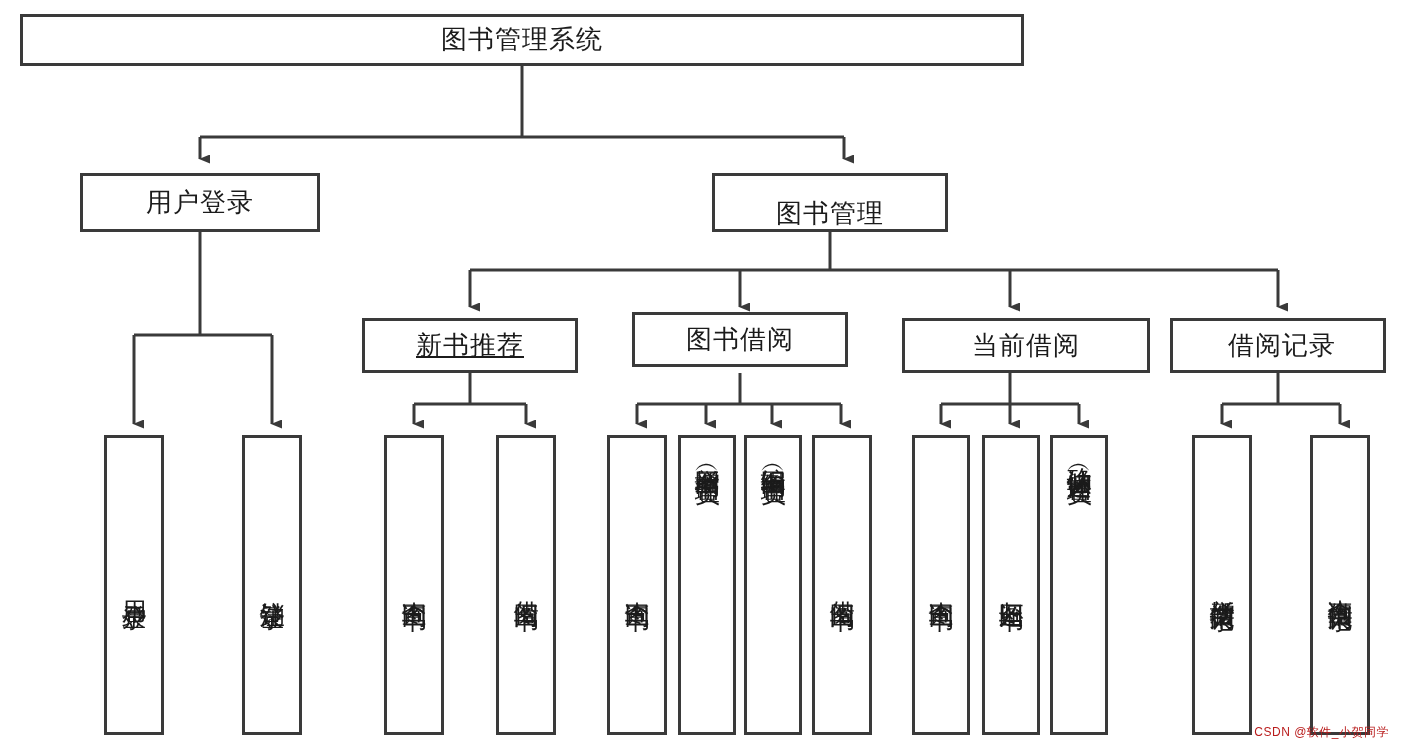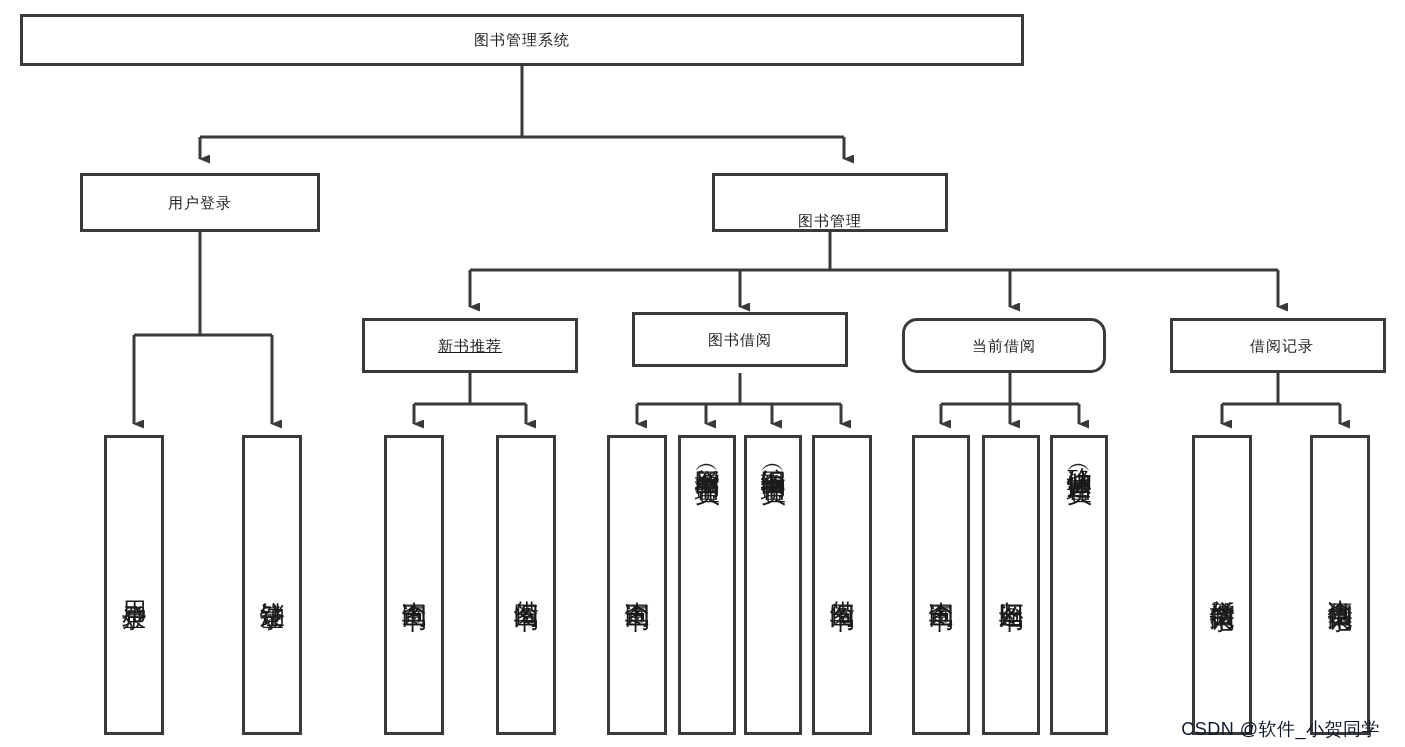--- a/index.html
+++ b/index.html
@@ -29,21 +29,21 @@
     position: absolute;
     box-sizing: border-box;
     border: 3px solid #3a3a3a;
     background: #ffffff;
     display: flex;
     align-items: center;
     justify-content: center;
     color: #1b1b1b;
   }
   .node.horiz .label {
-    font-size: 15px;
+    font-size: 26px;
     line-height: 1.15;
     letter-spacing: 1px;
     white-space: nowrap;
   }
   .node.vert {
     align-items: flex-start;
     justify-content: center;
     padding-top: 10px;
   }
   .node.vert .label {
@@ -52,24 +52,24 @@
     font-size: 25px;
     line-height: 1.18;
     letter-spacing: 2px;
   }
   .node.vert.centered {
     align-items: center;
     padding-top: 0;
   }
   #watermark {
     position: absolute;
-    right: 25px;
+    right: 16px;
     bottom: 6px;
-    font-size: 18px;
-    color: #0f172a;
+    font-size: 12px;
+    color: #b91c1c;
     letter-spacing: 0.5px;
     white-space: nowrap;
   }
 </style>
 </head>
 <body>
 
 <div id="stage">
 
   <svg id="wires" viewBox="0 0 1405 747" width="1405" height="747" aria-hidden="true">
@@ -132,21 +132,21 @@
   <div class="node horiz" style="left:712px; top:173px; width:236px; height:59px;align-items:flex-end;">
     <span class="label">图书管理</span>
   </div>
 
   <div class="node horiz" style="left:362px; top:318px; width:216px; height:55px;text-decoration:underline;">
     <span class="label">新书推荐</span>
   </div>
   <div class="node horiz" style="left:632px; top:312px; width:216px; height:55px;">
     <span class="label">图书借阅</span>
   </div>
-  <div class="node horiz" style="left:902px; top:318px; width:204px; height:55px;border-radius:15px;">
+  <div class="node horiz" style="left:902px; top:318px; width:248px; height:55px;">
     <span class="label">当前借阅</span>
   </div>
   <div class="node horiz" style="left:1170px; top:318px; width:216px; height:55px;padding-left:8px;">
     <span class="label">借阅记录</span>
   </div>
 
   <div class="node vert centered" style="left:104px; top:435px; width:60px; height:300px;">
     <span class="label">用户登录</span>
   </div>
   <div class="node vert centered" style="left:242px; top:435px; width:60px; height:300px;">

